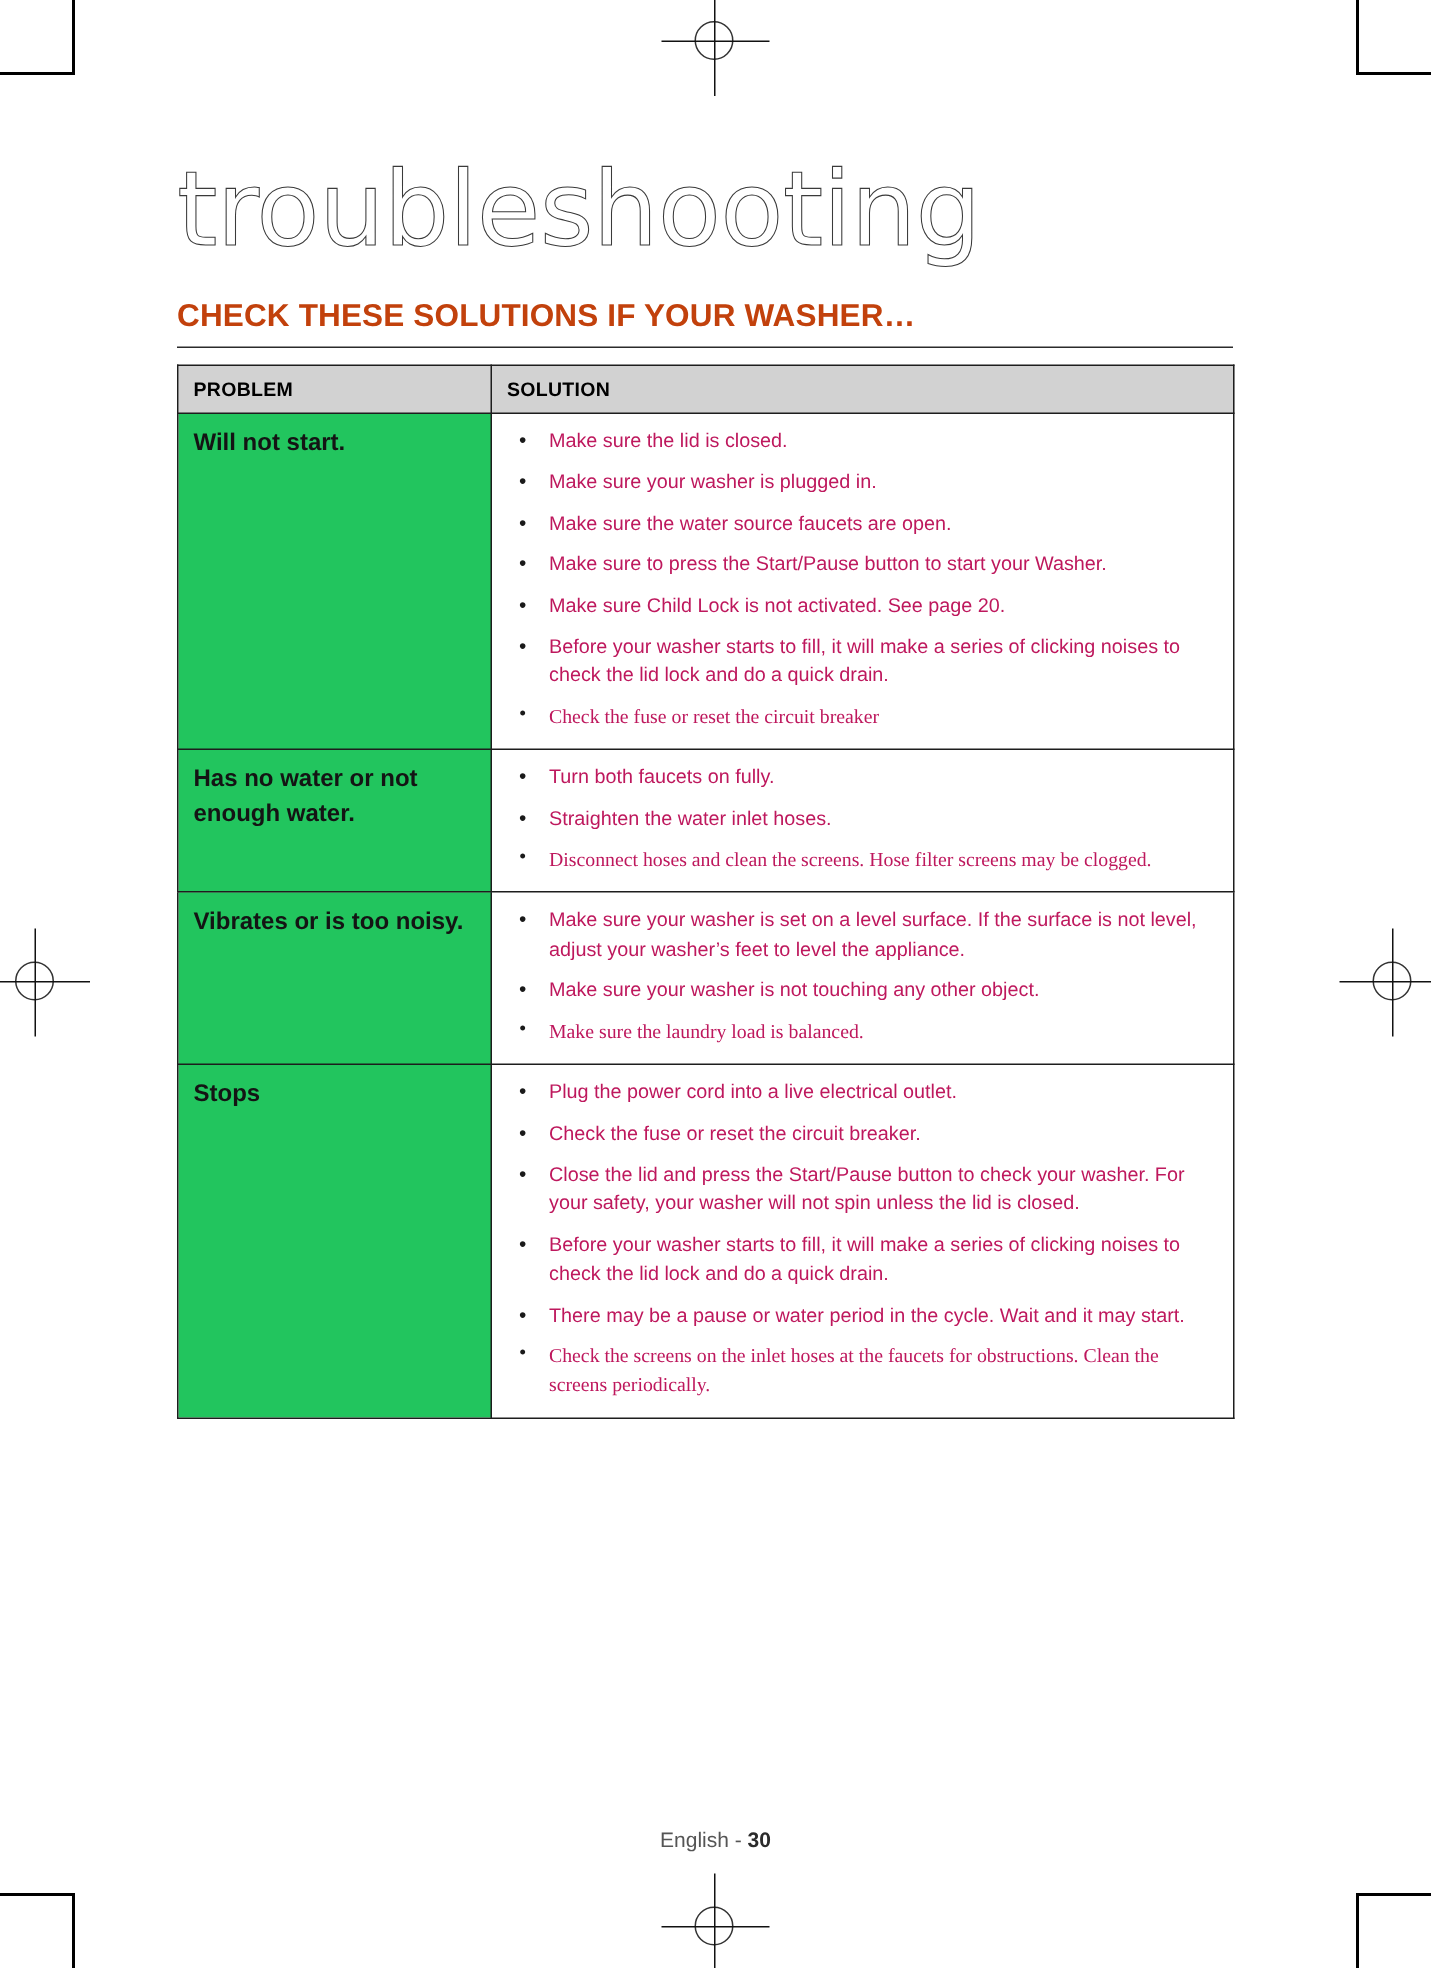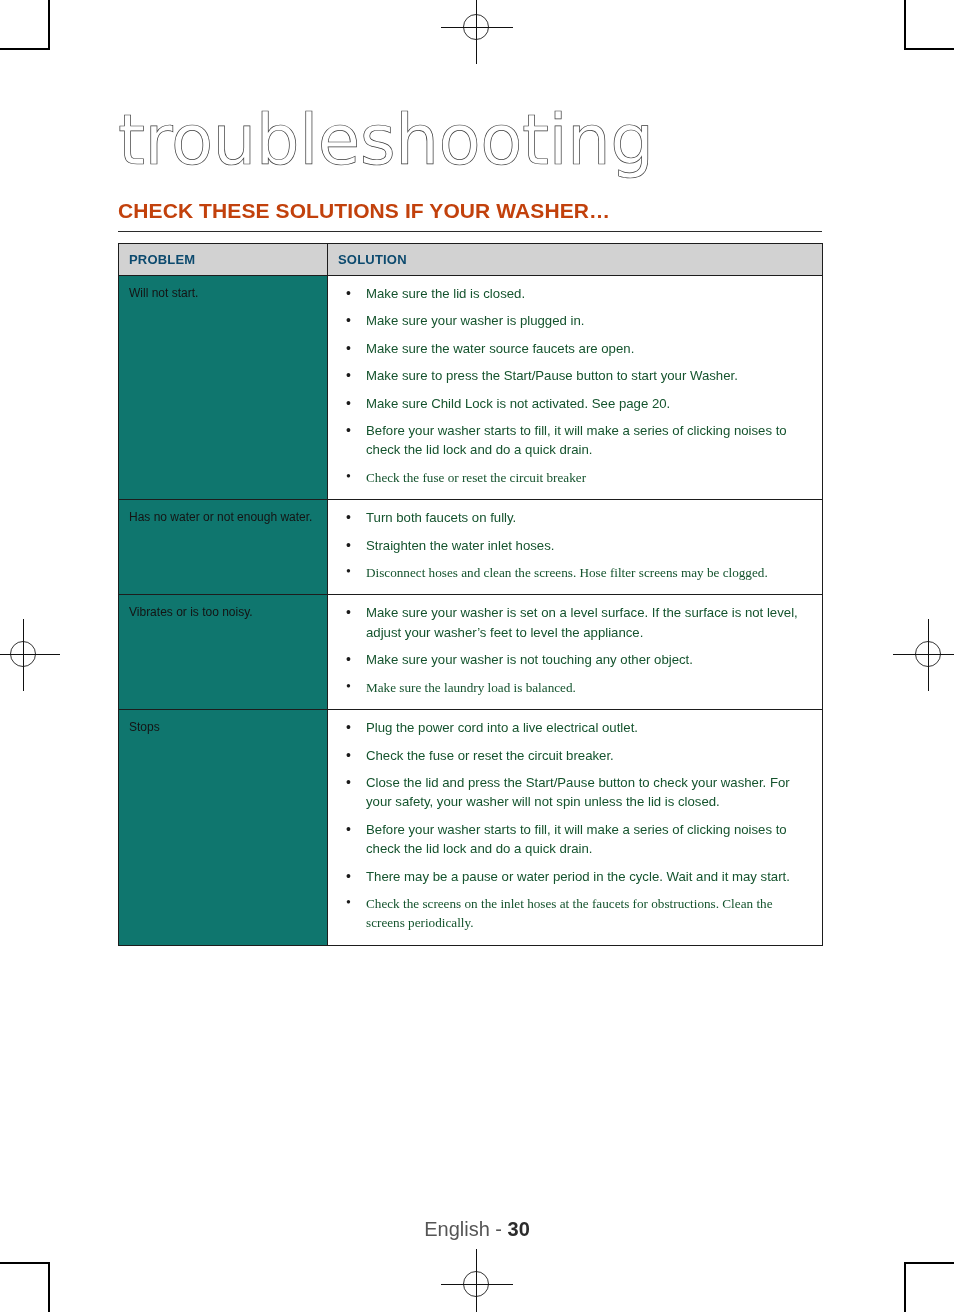--- a/index.html
+++ b/index.html
@@ -110,31 +110,31 @@
   .tbl th, .tbl td {
     border: 1px solid #1d1d1d;
     vertical-align: top;
     padding: 0;
   }
   .tbl th {
     background: #d2d2d2;
     text-align: left;
     font-size: 13px;
     font-weight: bold;
-    color: #0c4a6e;
+    color: #000000;
     padding: 8px 0 8px 10px;
     letter-spacing: 0.2px;
   }
   .col-problem { width: 209px; }
   .col-solution { width: 495px; }
 
   td.problem-cell {
-    background: #0f766e;
-    font-size: 12px;
-    font-weight: normal;
+    background: #22c55e;
+    font-size: 16px;
+    font-weight: bold;
     color: #141414;
     padding: 9px 10px 12px 10px;
     line-height: 1.42;
   }
   td.solution-cell {
     background: #ffffff;
     padding: 8px 12px 10px 8px;
   }
   td.solution-cell.vmid {
     vertical-align: middle;
@@ -145,41 +145,41 @@
   ul.bullets {
     list-style: none;
     margin: 0;
     padding: 0;
   }
   ul.bullets li {
     position: relative;
     padding-left: 30px;
     font-size: 13.2px;
     line-height: 1.47;
-    color: #14532d;
+    color: #be185d;
     margin-bottom: 8px;
   }
   ul.bullets li:last-child { margin-bottom: 2px; font-family: Liberation Serif, serif; }
   ul.bullets li::before {
     content: "\2022";
     position: absolute;
     left: 10px;
     top: -1px;
     color: #1a1a1a;
     font-size: 14px;
   }
 
   
   .page-footer {
     position: absolute;
     left: 0;
     top: 1218px;
     width: 954px;
     text-align: center;
-    font-size: 20px;
+    font-size: 14px;
     color: #555;
   }
   .page-footer .page-num {
     font-weight: bold;
     color: #2c2c2c;
   }
 </style>
 </head>
 <body>
 

